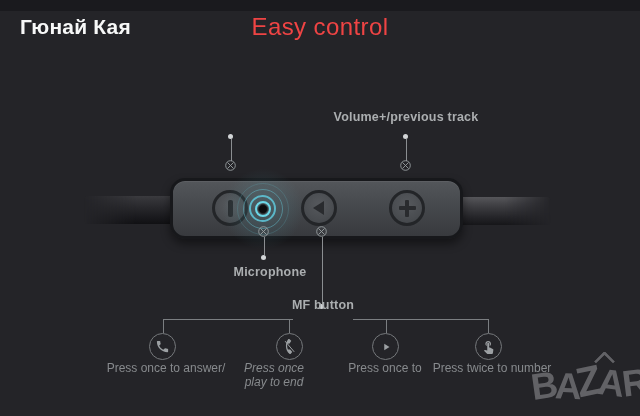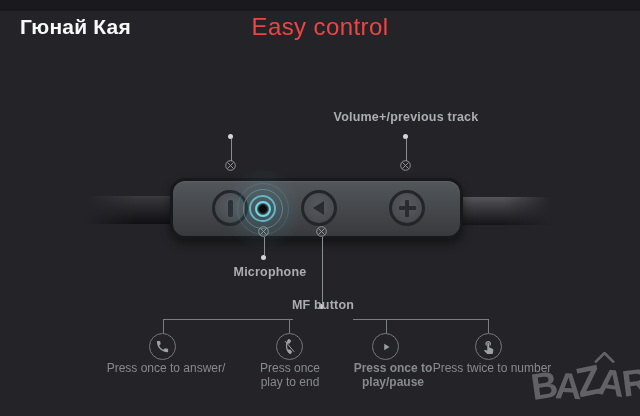--- a/index.html
+++ b/index.html
@@ -157,33 +157,32 @@
   </div>
 
   <div class="abs action-circle" style="left:276px;">
     <svg width="15" height="15" viewBox="0 0 24 24">
       <g transform="rotate(40 12 12)">
         <path fill="#9ca0a3" d="M6.62 10.79a15.05 15.05 0 0 0 6.59 6.59l2.2-2.2a1 1 0 0 1 1.01-.24c1.12.37 2.33.57 3.58.57a1 1 0 0 1 1 1V20a1 1 0 0 1-1 1C10.61 21 3 13.39 3 4a1 1 0 0 1 1-1h3.5a1 1 0 0 1 1 1c0 1.25.2 2.45.57 3.57a1 1 0 0 1-.25 1.02l-2.2 2.2z"></path>
       </g>
       <line x1="5" y1="3.5" x2="19.5" y2="20.5" stroke="#9ca0a3" stroke-width="1.6"></line>
     </svg>
   </div>
-  <div class="abs cap" style="left:225px;top:361px;width:130px;">
+  <div class="abs cap" style="left:209px;top:361px;width:130px;font-style:italic;">
     <div>Press once</div>
     <div>play to end</div>
   </div>
 
   <div class="abs action-circle" style="left:372px;">
     <svg width="14" height="14" viewBox="0 0 24 24">
       <path fill="#9ca0a3" d="M9 6.5v11l9-5.5z"></path>
     </svg>
   </div>
-  <div class="abs cap" style="left:328px;top:361px;width:130px;font-weight:bold;">
+  <div class="abs cap" style="left:320px;top:361px;width:130px;">
     <div>Press once to</div>
-    <div>play/pause</div>
   </div>
 
   <div class="abs action-circle" style="left:475px;">
     <svg width="15" height="15" viewBox="0 0 24 24">
       <path fill="#9ca0a3" d="M9 11.24V7.5C9 6.12 10.12 5 11.5 5S14 6.12 14 7.5v3.74c1.21-.81 2-2.18 2-3.74C16 5.01 13.99 3 11.5 3S7 5.01 7 7.5c0 1.56.79 2.93 2 3.74zm9.84 4.63l-4.54-2.26c-.17-.07-.35-.11-.54-.11H13v-6c0-.83-.67-1.5-1.5-1.5S10 6.67 10 7.5v10.74l-3.43-.72c-.08-.01-.15-.03-.24-.03-.31 0-.59.13-.79.33l-.79.8 4.94 4.94c.27.27.65.44 1.06.44h6.79c.75 0 1.33-.55 1.44-1.28l.75-5.27c.01-.07.02-.14.02-.2 0-.62-.38-1.16-.91-1.38z"></path>
     </svg>
   </div>
   <div class="abs cap" style="left:427px;top:361px;width:130px;">
     <div>Press twice to number</div>
   </div>

